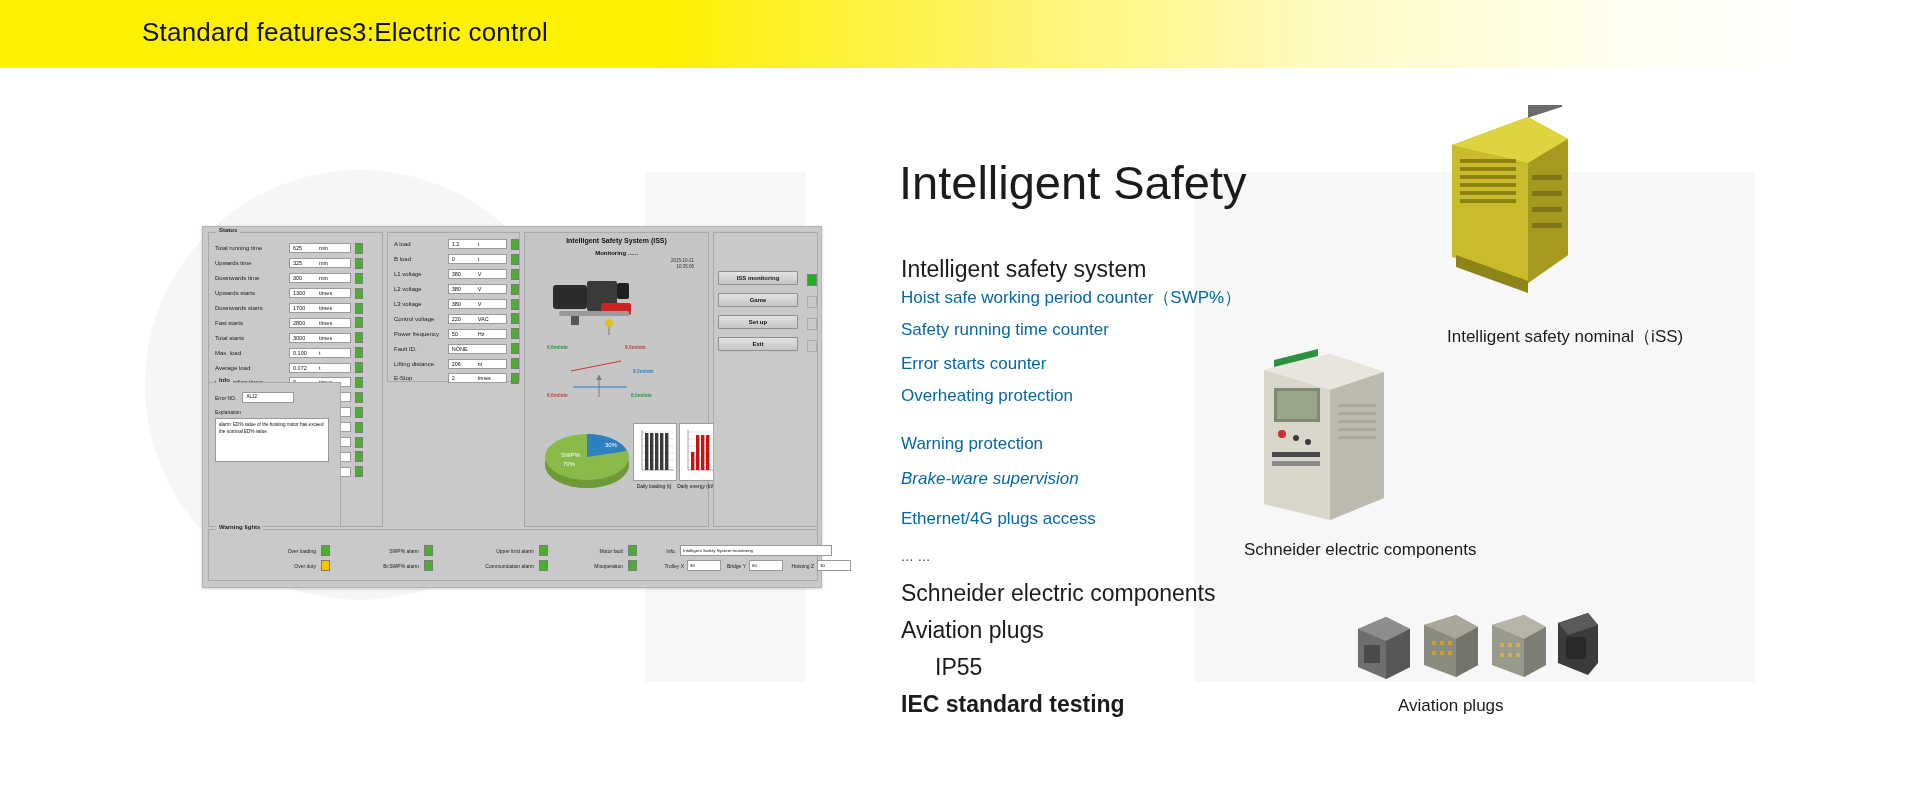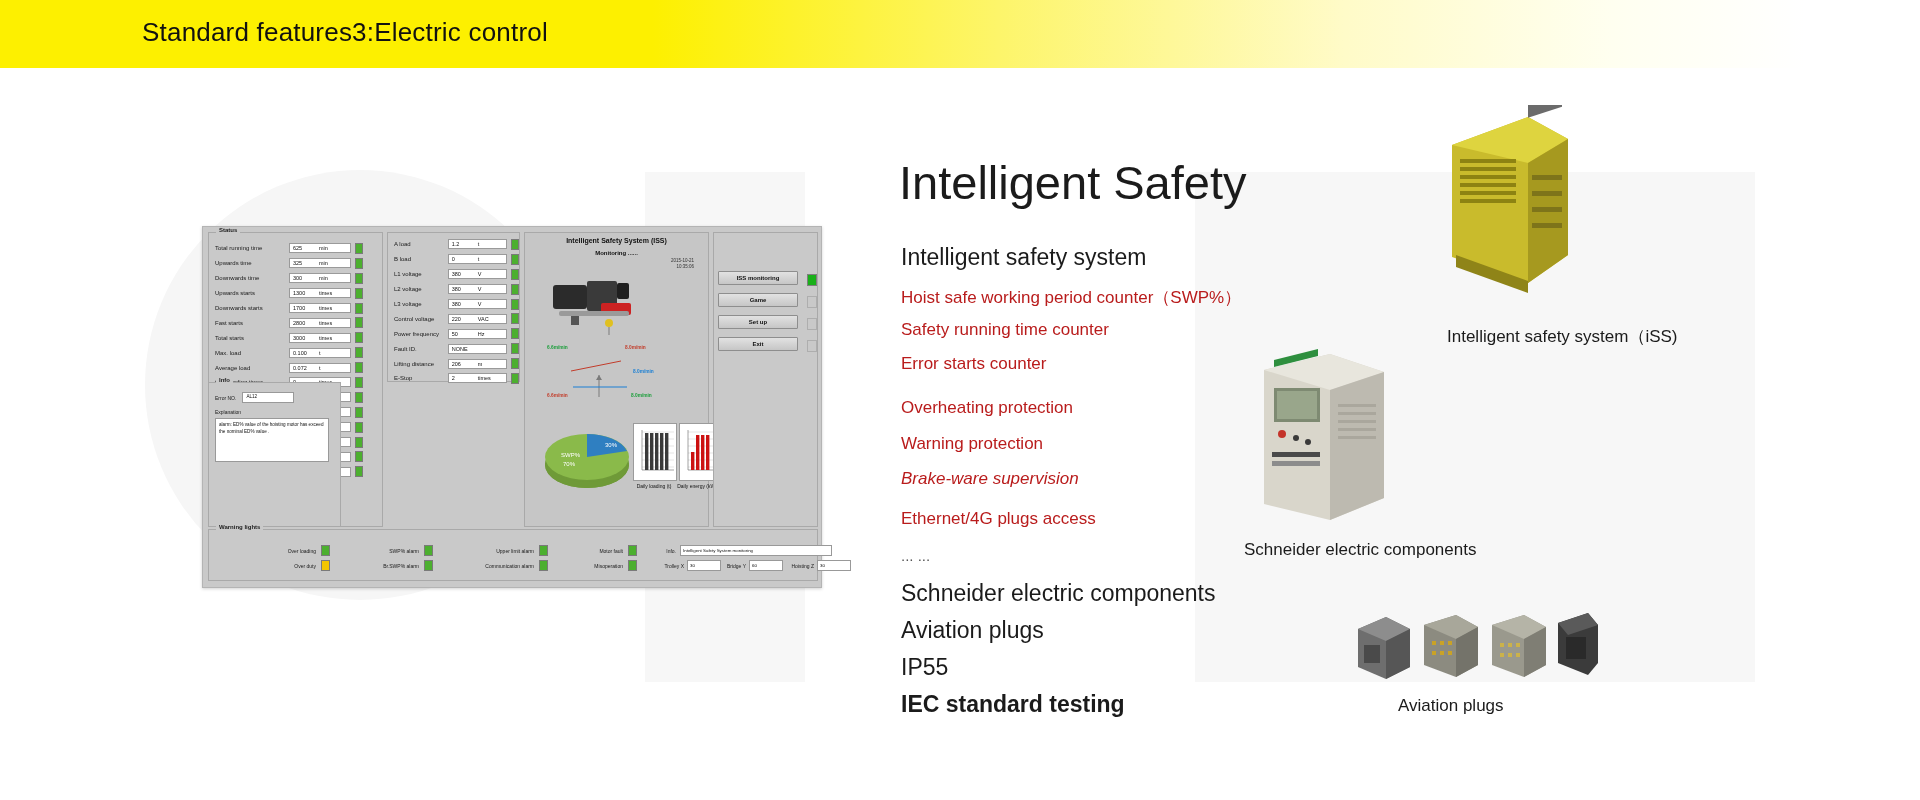--- a/index.html
+++ b/index.html
@@ -86,25 +86,25 @@
   .wled{width:7px;height:9px;background:#4caf2f;border:1px solid #7a7a7a;display:inline-block;}
   .wled.y{background:#f2c500;}
   .winput{background:#fff;border:1px solid #999;height:9px;}
 
   
   #title{
     position:absolute;left:899px;top:155px;
     font-size:47px;color:#1b1b1b;white-space:nowrap;
   }
   #subtitle{
-    position:absolute;left:901px;top:244px;
+    position:absolute;left:901px;top:256px;
     font-size:23px;color:#1b1b1b;white-space:nowrap;
   }
   .feat{
-    position:absolute;left:901px;font-size:17px;color:#b91c1c;white-space:nowrap;
+    position:absolute;left:901px;font-size:17px;color:#0369a1;white-space:nowrap;
   }
   .big{
     position:absolute;left:901px;font-size:23px;color:#1b1b1b;white-space:nowrap;
   }
   
   .cap{position:absolute;font-size:17px;color:#1b1b1b;white-space:nowrap;}
   
   #iss-prod{position:absolute;left:1432px;top:105px;width:148px;height:205px;}
   #vfd-prod{position:absolute;left:1258px;top:348px;width:132px;height:180px;}
   #plug-prod{position:absolute;left:1352px;top:605px;width:250px;height:85px;}
@@ -532,29 +532,29 @@
     </div>
   </div>
 </div>
 
 <div id="title">Intelligent Safety</div>
 <div id="subtitle">Intelligent safety system</div>
 
 <div class="feat" style="top:286px;">Hoist safe working period counter（SWP%）</div>
 <div class="feat" style="top:320px;">Safety running time counter</div>
 <div class="feat" style="top:354px;">Error starts counter</div>
-<div class="feat" style="top:398px;">Overheating protection</div>
+<div class="feat" style="top:386px;">Overheating protection</div>
 <div class="feat" style="top:434px;">Warning protection</div>
 <div class="feat" style="top:469px;font-style:italic;">Brake-ware supervision</div>
 <div class="feat" style="top:509px;">Ethernet/4G plugs access</div>
 <div class="feat" style="top:547px;font-size:15px;color:#555;">... ...</div>
 
 <div class="big" style="top:580px;">Schneider electric components</div>
 <div class="big" style="top:617px;">Aviation plugs</div>
-<div class="big" style="top:654px;">IP55</div>
+<div class="big" style="top:654px;margin-left:34px;">IP55</div>
 <div class="big" style="top:691px;font-weight:bold;">IEC standard testing</div>
 
 <svg id="iss-prod" viewBox="0 0 148 205">
   <g>
     <path d="M20 40 L96 12 L136 34 L136 150 L96 178 L20 152 Z" fill="#c9bb2c"></path>
     <path d="M20 40 L96 12 L136 34 L96 58 Z" fill="#ded43f"></path>
     <path d="M96 58 L136 34 L136 150 L96 178 Z" fill="#a6991f"></path>
     <rect x="96" y="22" width="34" height="22" fill="#6b6b6b" transform="skewY(-18)"></rect>
     <g fill="#8d8312">
       <rect x="28" y="54" width="56" height="4"></rect>
@@ -566,21 +566,21 @@
     </g>
     <g fill="#7e741a">
       <rect x="100" y="70" width="30" height="5"></rect>
         <rect x="100" y="86" width="30" height="5"></rect>
       <rect x="100" y="102" width="30" height="5"></rect>
         <rect x="100" y="118" width="30" height="5"></rect>
     </g>
     <path d="M24 150 L96 176 L96 188 L24 162 Z" fill="#8f8418"></path>
   </g>
 </svg>
-<div class="cap" style="left:1447px;top:325px;">Intelligent safety system（iSS)</div>
+<div class="cap" style="left:1447px;top:325px;">Intelligent safety nominal（iSS)</div>
 
 <svg id="vfd-prod" viewBox="0 0 132 180">
   <path d="M6 22 L72 6 L126 24 L126 150 L72 172 L6 156 Z" fill="#d9d6cb"></path>
   <path d="M6 22 L72 6 L126 24 L72 42 Z" fill="#e8e6dd"></path>
   <path d="M72 42 L126 24 L126 150 L72 172 Z" fill="#bdbab0"></path>
   <rect x="16" y="40" width="46" height="34" fill="#7e8a72"></rect>
   <rect x="19" y="43" width="40" height="28" fill="#99a68b"></rect>
   <circle cx="24" cy="86" r="4" fill="#c4342a"></circle>
   <circle cx="38" cy="90" r="3" fill="#3a3a3a"></circle>
   <circle cx="50" cy="94" r="3" fill="#3a3a3a"></circle>

